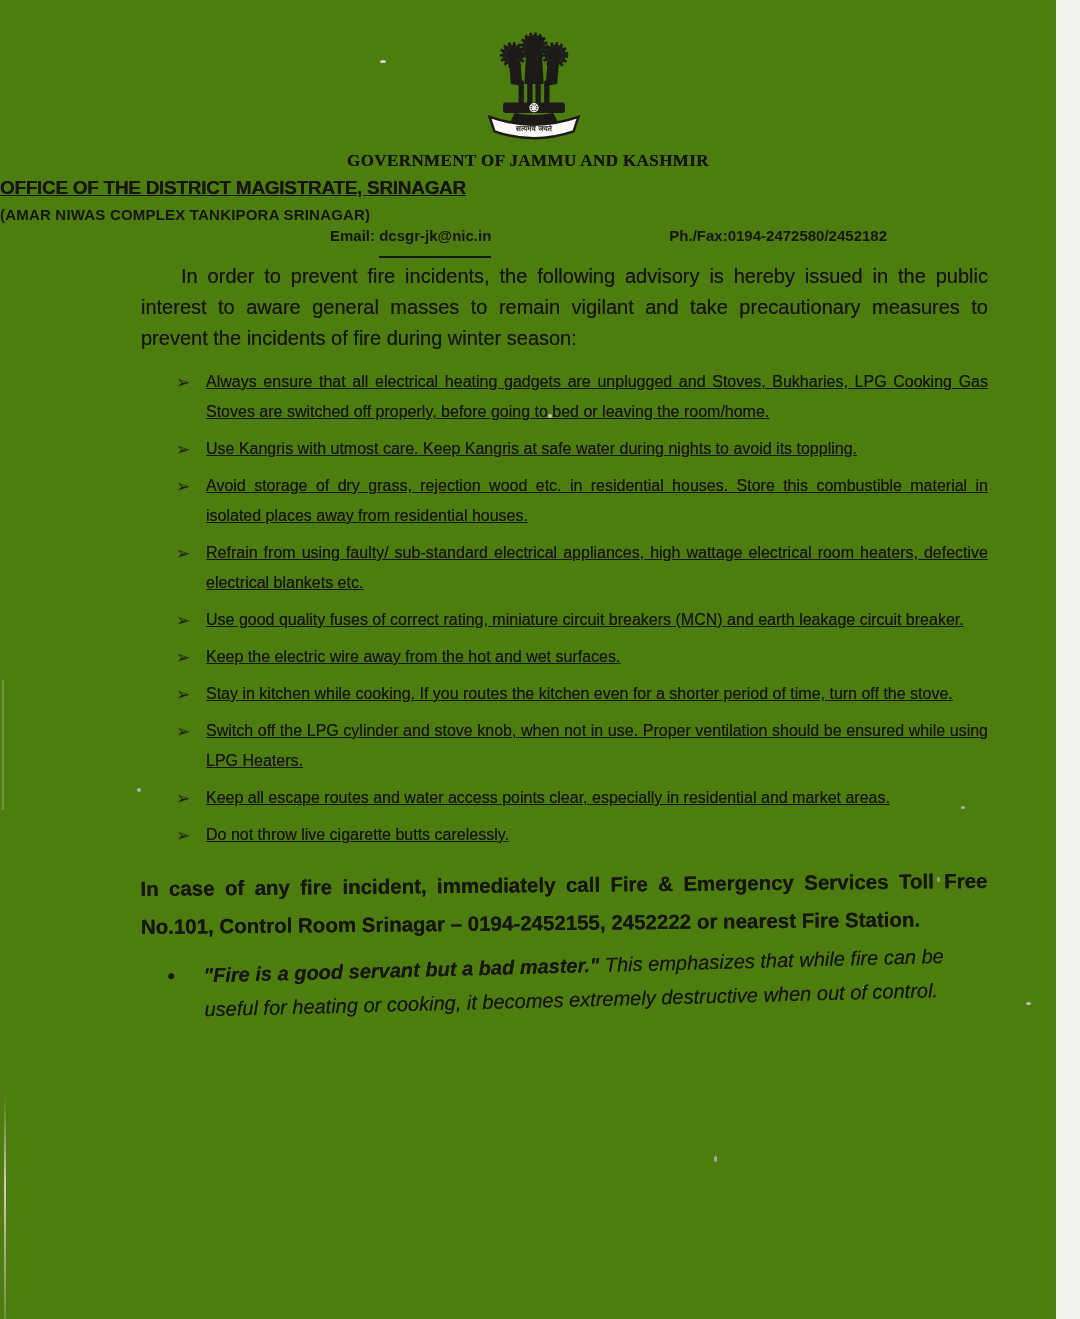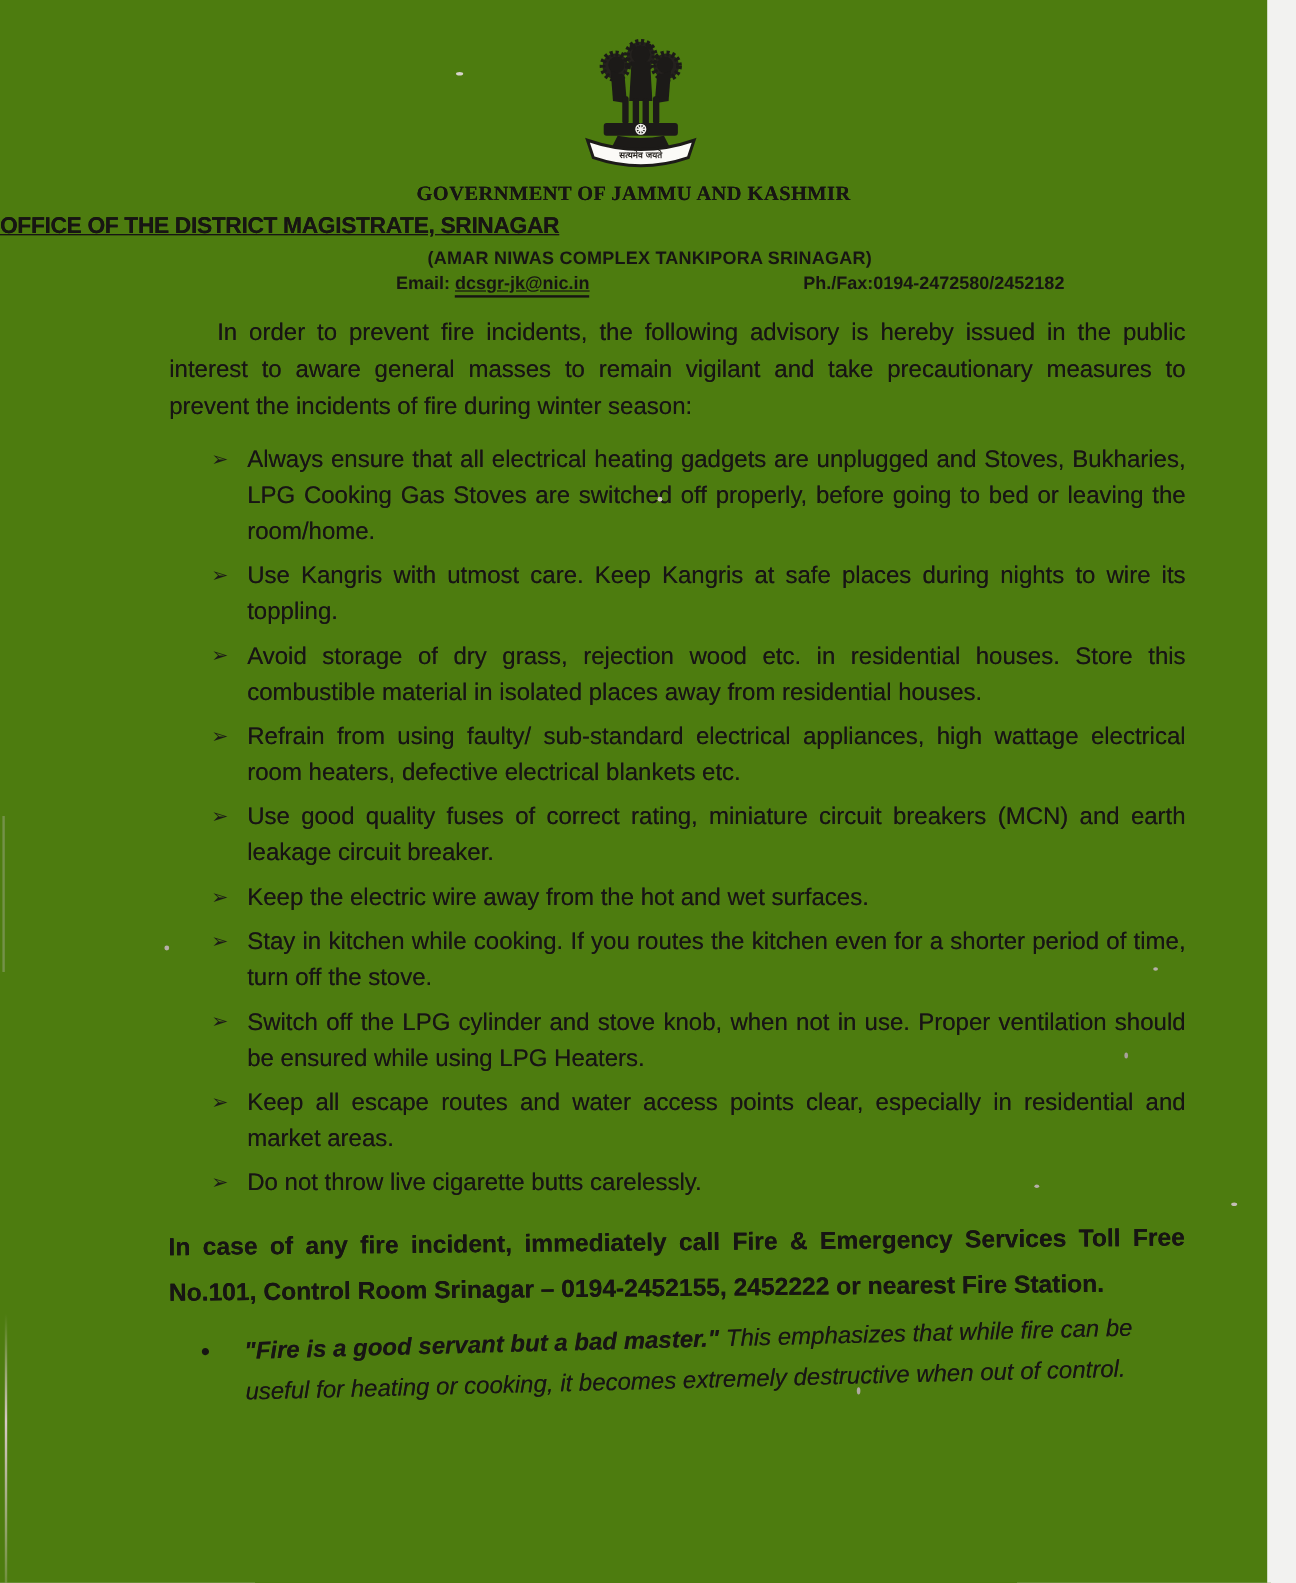--- a/index.html
+++ b/index.html
@@ -47,29 +47,29 @@
     font-weight:700;font-size:17px;letter-spacing:.4px;
     text-shadow:0 0 .5px #171513;
   }
   .office{
     margin:1px 0 0 0;text-align:left;
     font-size:19px;font-weight:700;letter-spacing:-.3px;line-height:31px;
     text-shadow:0 0 .4px #171513;
     text-decoration:underline;
   }
   .addr{
-    margin-top:3px;text-align:center;
-    font-size:15px;font-weight:700;letter-spacing:.2px;padding-left:27px;
+    margin-top:3px;
+    font-size:15px;font-weight:700;letter-spacing:.2px;
   }
   .contact{
     margin:4px 0 0 330px;width:557px;
     display:flex;justify-content:space-between;align-items:baseline;
     font-size:15px;font-weight:700;
   }
-  .email-addr{border-bottom:2px solid #171513;padding-bottom:1px;text-decoration:underline;}
+  .email-addr{border-bottom:2px solid #171513;padding-bottom:12px;}
 
   
   .content{width:847px;margin:0 auto 0 141px;}
   .title-wrap{margin-top:36px;text-align:center;}
   .title{
     display:inline-block;transform:translateX(22px) rotate(-.2deg);
     font-size:24px;font-weight:700;letter-spacing:.2px;
     border-bottom:3px solid #1b1916;padding-bottom:2px;
     text-shadow:0 0 .4px #171513;
   }
@@ -85,22 +85,23 @@
   ul.advisory-list li{
     display:flex;align-items:flex-start;
     padding-left:35px;margin-bottom:7px;
   }
   .marker{
     flex:0 0 30px;width:30px;
     font-family:"DejaVu Sans",sans-serif;
     font-size:17px;line-height:30px;color:#1d1b18;
   }
   .li-text{
-    flex:1;font-size:20px;line-height:30px;text-align:justify;
+    flex:1;font-size:16px;line-height:30px;text-align:justify;
     text-shadow:0 0 .4px #2a2723;
+    text-decoration:underline;
   }
   .notice{
     margin:20px 0 0 0;
     font-size:20.5px;font-weight:700;line-height:38px;
     text-align:justify;
     transform:rotate(-.55deg);transform-origin:left bottom;
     text-shadow:0 0 .4px #171513;
   }
   .quote-item{
     margin-top:14px;display:flex;align-items:flex-start;
@@ -186,21 +187,21 @@
 
     <p class="intro">In order to prevent fire incidents, the following advisory is hereby issued in the public interest to aware general masses to remain vigilant and take precautionary measures to prevent the incidents of fire during winter season:</p>
 
     <ul class="advisory-list">
       <li>
           <span class="marker">➢</span>
           <span class="li-text">Always ensure that all electrical heating gadgets are unplugged and Stoves, Bukharies, LPG Cooking Gas Stoves are switched off properly, before going to bed or leaving the room/home.</span>
         </li>
       <li>
           <span class="marker">➢</span>
-          <span class="li-text">Use Kangris with utmost care. Keep Kangris at safe places during nights to wire its toppling.</span>
+          <span class="li-text">Use Kangris with utmost care. Keep Kangris at safe water during nights to avoid its toppling.</span>
         </li>
       <li>
           <span class="marker">➢</span>
           <span class="li-text">Avoid storage of dry grass, rejection wood etc. in residential houses. Store this combustible material in isolated places away from residential houses.</span>
         </li>
       <li>
           <span class="marker">➢</span>
           <span class="li-text">Refrain from using faulty/ sub-standard electrical appliances, high wattage electrical room heaters, defective electrical blankets etc.</span>
         </li>
       <li>

